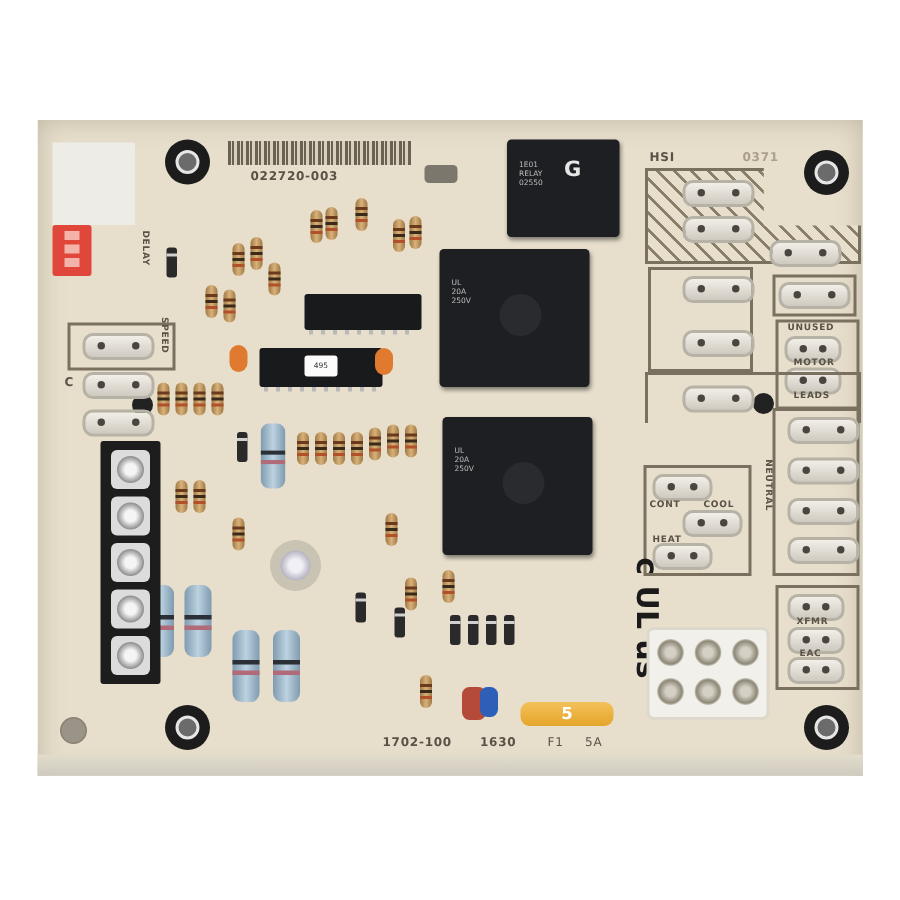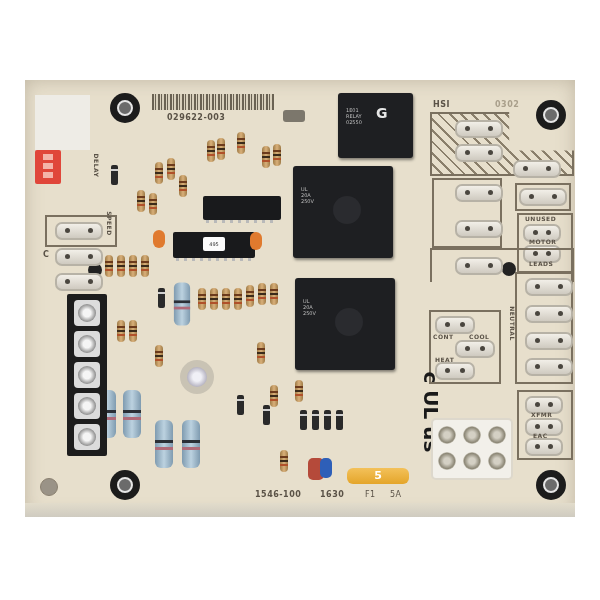--- a/index.html
+++ b/index.html
@@ -55,21 +55,21 @@
 
   <div class="abs" style="left:10px;top:15px;width:55px;height:55px;background:#eeece6"></div>
   <div class="abs dip" style="left:10px;top:70px">
     <div class="sw" style="top:4px"></div>
       <div class="sw" style="top:13px"></div>
       <div class="sw" style="top:22px"></div>
   </div>
   <div class="abs silk" style="left:60px;top:82px;transform:rotate(90deg);font-size:6px">DELAY</div>
 
   <div class="abs barcode" style="left:127px;top:14px;width:122px;height:16px"></div>
-  <div class="abs silk" style="left:142px;top:33px">029622-003</div>
+  <div class="abs silk" style="left:142px;top:33px">022720-003</div>
 
   <div class="abs" style="left:258px;top:30px;width:22px;height:12px;background:#7c776c;border-radius:3px"></div>
 
   <div class="abs relay" style="left:313px;top:13px;width:75px;height:65px">
     <div class="abs" style="left:38px;top:12px;font-size:14px;font-weight:bold;color:#e6e6e6">G</div>
     <div class="txt" style="left:8px;top:14px">1E01<br>RELAY<br>02550</div>
   </div>
 
   <div class="abs relay" style="left:268px;top:86px;width:100px;height:92px">
     <div class="coilhub" style="left:40px;top:30px"></div>
@@ -153,21 +153,21 @@
     <div class="screw" style="top:6px"></div>
     <div class="screw" style="top:37px"></div>
     <div class="screw" style="top:68px"></div>
     <div class="screw" style="top:99px"></div>
     <div class="screw" style="top:130px"></div>
   </div>
 
   <div class="abs" style="left:15px;top:398px;width:16px;height:16px;border-radius:50%;border:1px solid #8a8070;background:#9a9387"></div>
 
   <div class="abs silk" style="left:408px;top:20px">HSI</div>
-  <div class="abs silk" style="left:470px;top:20px;color:#a99f8b">0302</div>
+  <div class="abs silk" style="left:470px;top:20px;color:#a99f8b">0371</div>
   <div class="abs hatch box" style="left:405px;top:32px;width:140px;height:60px;clip-path:polygon(0 0,55% 0,55% 60%,100% 60%,100% 100%,0 100%)"></div>
   <div class="abs spade" style="left:430px;top:40px"></div>
   <div class="abs spade" style="left:430px;top:64px"></div>
   <div class="abs spade" style="left:488px;top:80px"></div>
 
   <div class="abs box" style="left:407px;top:98px;width:66px;height:66px"></div>
   <div class="abs spade" style="left:430px;top:104px"></div>
   <div class="abs spade" style="left:430px;top:140px"></div>
 
   <div class="abs box" style="left:490px;top:103px;width:52px;height:24px"></div>
@@ -211,17 +211,17 @@
     <div class="pin" style="left:5px;top:6px"></div>
       <div class="pin" style="left:30px;top:6px"></div>
       <div class="pin" style="left:55px;top:6px"></div>
     <div class="pin" style="left:5px;top:32px"></div>
       <div class="pin" style="left:30px;top:32px"></div>
       <div class="pin" style="left:55px;top:32px"></div>
   </div>
 
   <div class="abs fuse" style="left:322px;top:388px">5</div>
 
-  <div class="abs silk" style="left:230px;top:410px">1546-100</div>
+  <div class="abs silk" style="left:230px;top:410px">1702-100</div>
   <div class="abs silk" style="left:295px;top:410px">1630</div>
   <div class="abs silk" style="left:340px;top:410px;font-weight:normal">F1</div>
   <div class="abs silk" style="left:365px;top:410px;font-weight:normal">5A</div>
 </div>
 
 </body></html>

